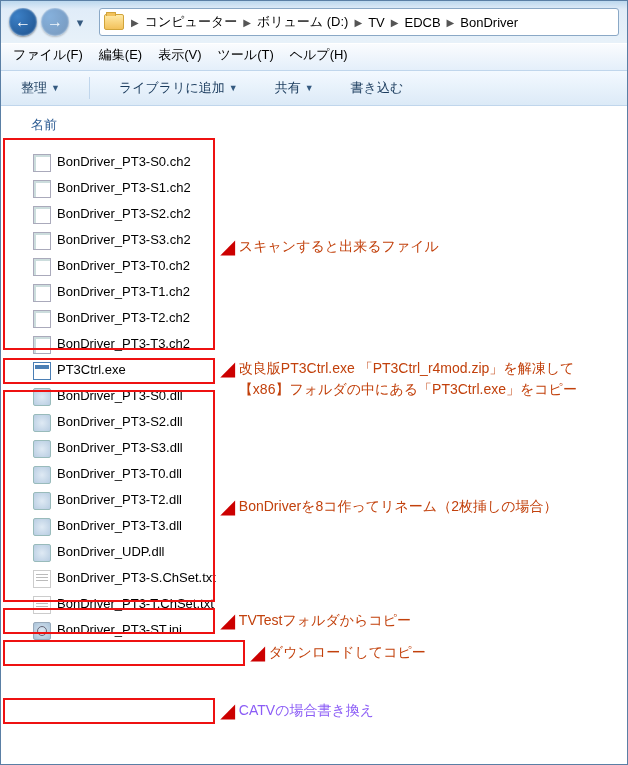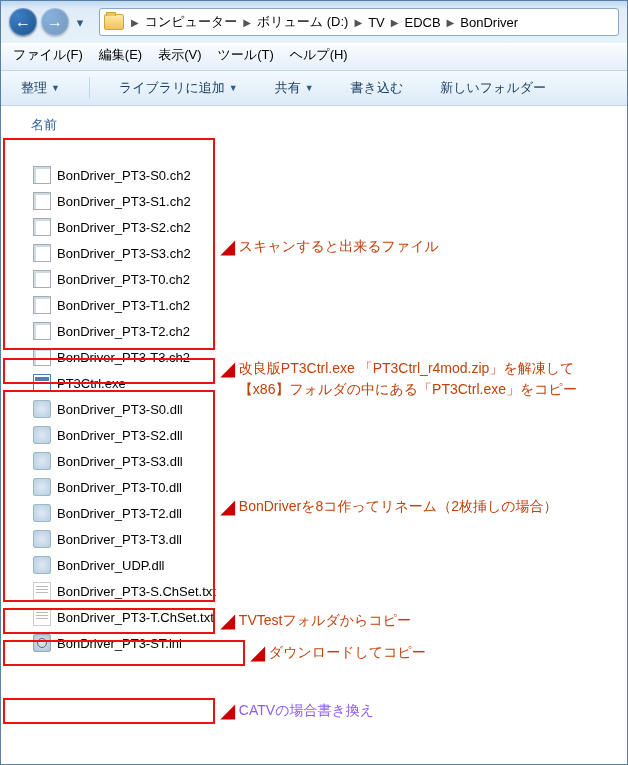--- a/index.html
+++ b/index.html
@@ -15,23 +15,23 @@
   .crumb{display:flex;align-items:center}
   .crumb span.txt{padding:0 3px}
   .crumb span.sep{color:#555;padding:0 3px;font-size:10px}
   .menubar{background:linear-gradient(to bottom,#fafcfe,#e4effa);border-top:1px solid #fff;border-bottom:1px solid #c0d6ec;height:26px;display:flex;align-items:flex-start;padding:0 6px;gap:4px;font-size:13px}
   .menubar .mi{padding:2px 6px}
   .toolbar{background:linear-gradient(to bottom,#f3f9ff,#dceaf7);height:34px;border-bottom:1px solid #c0d6ec;display:flex;align-items:center;padding:0 10px;gap:17px;font-size:13px}
   .toolbar .tb{padding:4px 10px;display:flex;align-items:center;gap:4px;color:#1a3b5d}
   .toolbar .drop{font-size:9px;color:#355a80}
   .divider{height:22px;width:1px;background:#c0d6ec;margin:0 2px}
   .content{padding:10px 0 0 26px;position:relative;background:#fff;height:calc(100% - 42px - 26px - 34px);overflow:hidden}
-  .col-header{color:#2c5b92;font-size:13px;margin-bottom:28px;padding-left:4px}
+  .col-header{color:#2c5b92;font-size:13px;margin-bottom:20px;padding-left:4px}
   .flist{display:flex;flex-direction:column;gap:0}
-  .frow{display:flex;align-items:center;height:26px;padding-left:6px}
+  .frow{display:flex;align-items:flex-start;height:26px;padding-left:6px}
   .fico{width:16px;height:16px;margin-right:6px;flex-shrink:0}
   .ico-doc{background:#fff;border:1px solid #aab;box-shadow:inset 2px 0 0 #cdd,inset 0 2px 0 #cdd}
   .ico-exe{background:#fff;border:1px solid #4b7fb5;position:relative}
   .ico-exe::after{content:"";position:absolute;top:2px;left:1px;right:1px;height:4px;background:#4b7fb5}
   .ico-dll{background:radial-gradient(circle,#dfeaf4,#b8cde2);border:1px solid #9bb;border-radius:2px}
   .ico-txt{background:#fff;border:1px solid #ccc;position:relative}
   .ico-txt::before{content:"";position:absolute;top:3px;left:2px;right:2px;height:1px;background:#bbb;box-shadow:0 3px 0 #bbb,0 6px 0 #bbb}
   .ico-ini{background:radial-gradient(circle,#dce8f3,#a9c2d8);border:1px solid #9ab;border-radius:2px;position:relative}
   .ico-ini::after{content:"";position:absolute;top:3px;left:3px;width:8px;height:8px;border:1px solid #667;border-radius:50%}
   .fname{font-size:13px;white-space:nowrap}
@@ -89,23 +89,20 @@
         <span>ライブラリに追加</span>
         <span class="drop">▼</span>
       </div>
     <div class="tb">
         <span>共有</span>
         <span class="drop">▼</span>
       </div>
     <div class="tb">
         <span>書き込む</span>
       </div>
-    <div class="tb">
-        <span>新しいフォルダー</span>
-      </div>
   </div>
 
   <div class="content">
     <div class="col-header">名前</div>
 
     <div class="flist" id="flist">
         <div class="frow">
           <div class="fico ico-doc"></div>
           <div class="fname">BonDriver_PT3-S0.ch2</div>
         </div>

